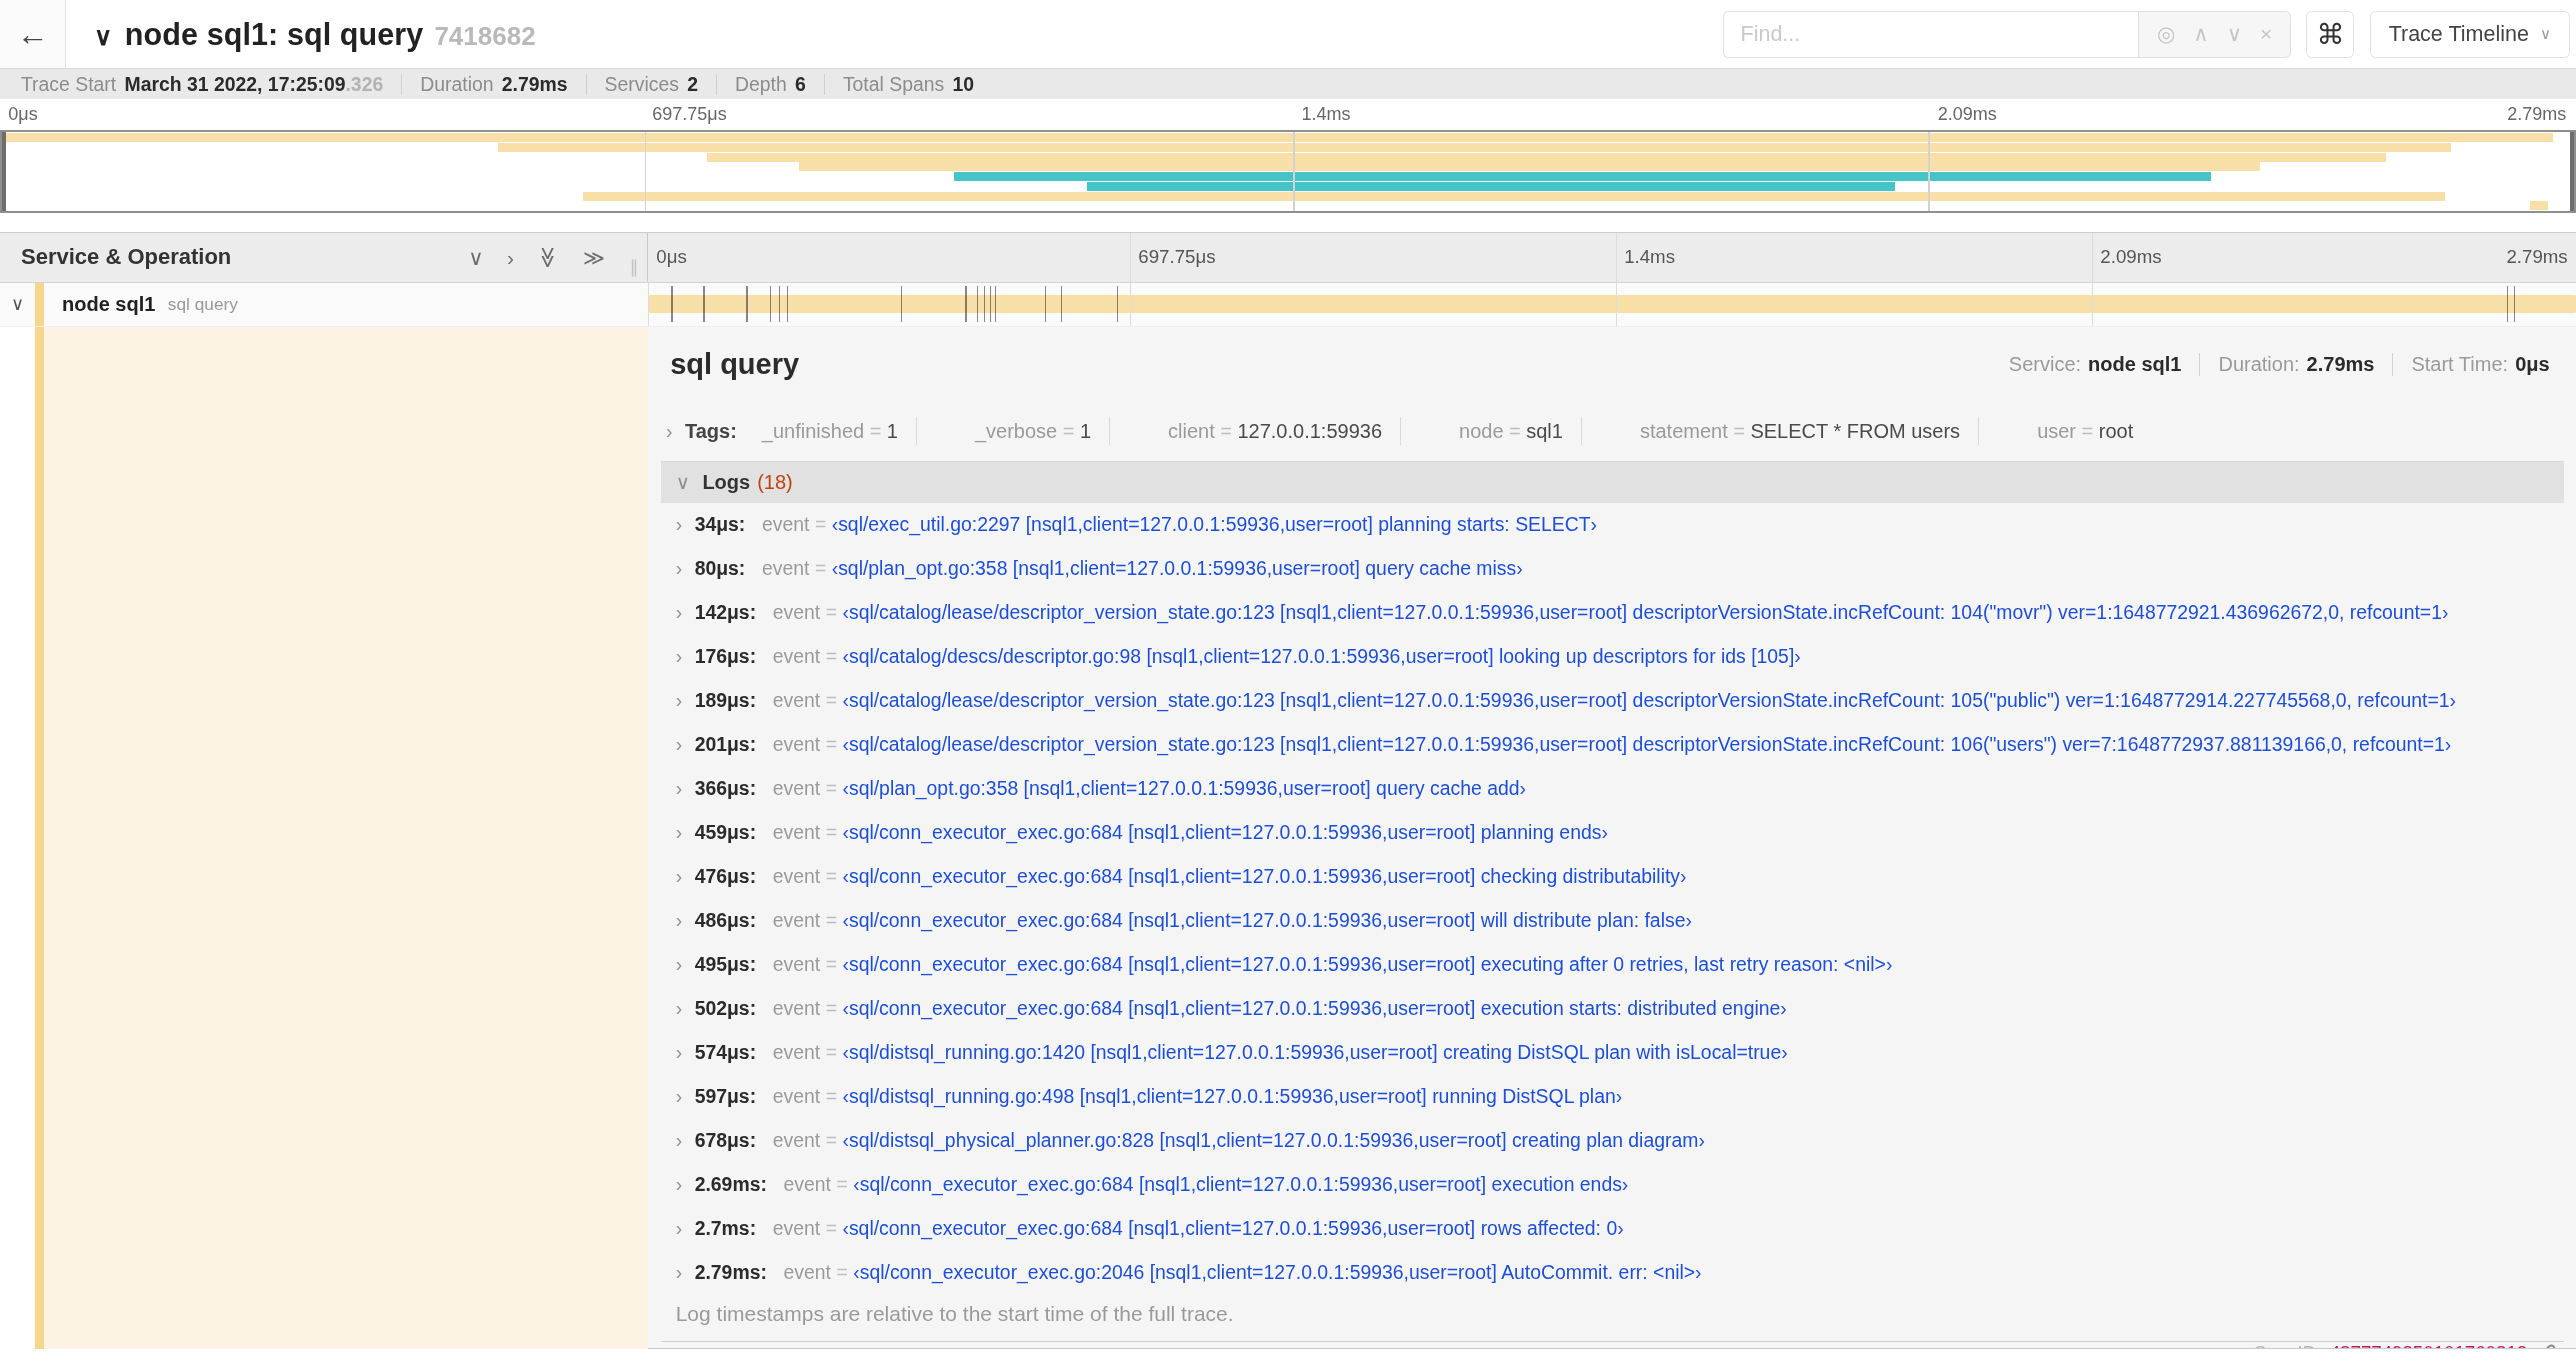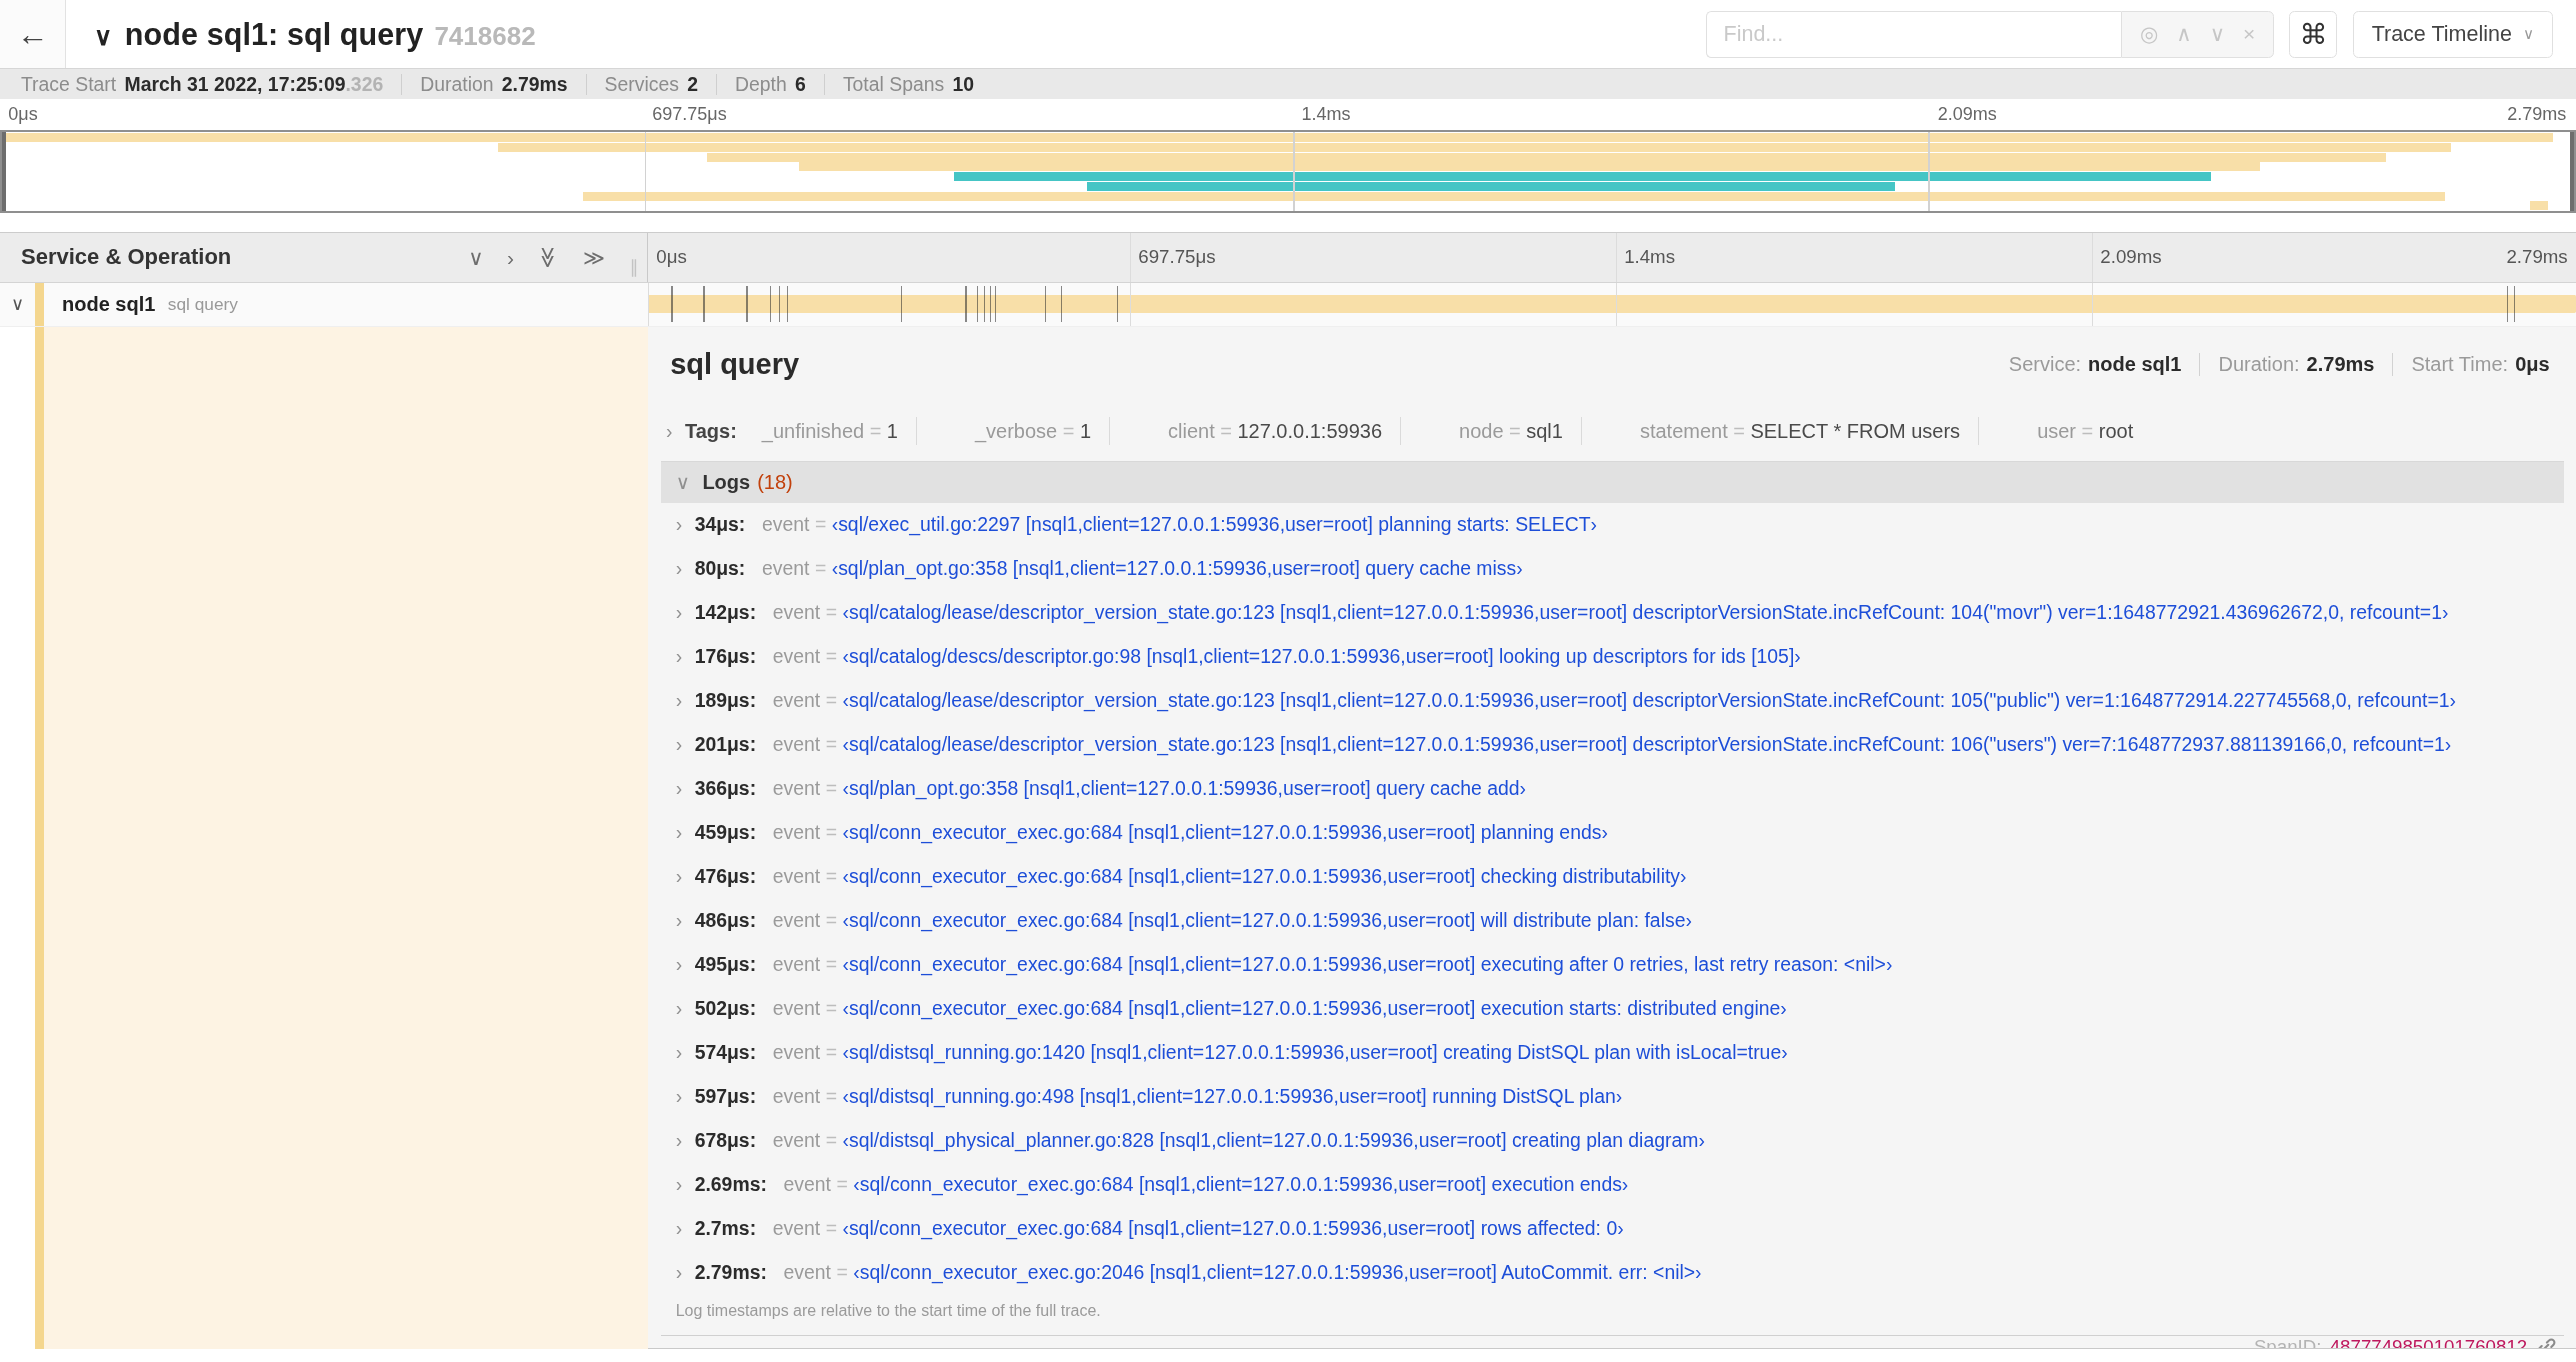--- a/index.html
+++ b/index.html
@@ -7,21 +7,21 @@
     font-family:"Liberation Sans", sans-serif; color:#2b2b2b; }
 
   
   .navbar { height:68px; display:flex; align-items:center; background:#fff; }
   .back-btn { width:66px; height:68px; display:flex; align-items:center; justify-content:center;
     border-right:1.4px solid #e2e2e2; font-size:32px; color:#444; cursor:pointer; background:#fbfbfb;}
   .title-wrap { display:flex; align-items:baseline; padding-left:28px; flex:1; min-width:0;}
   .title-chevron { font-size:25px; font-weight:bold; color:#222; margin-right:12.5px; cursor:pointer;}
   .trace-title { font-size:30.5px; font-weight:bold; color:#222; letter-spacing:0.1px;}
   .trace-id { font-size:26px; color:#b9b9b9; margin-left:11px; font-weight:bold;}
-  .nav-right { display:flex; align-items:center; gap:15.2px; padding-right:23px;}
+  .nav-right { display:flex; align-items:center; gap:15.2px; padding-right:6px;}
   .find-group { display:flex; height:47px; }
   .find-input { width:415px; height:47px; border:1.4px solid #e0e0e0; border-right:none;
     border-radius:5.5px 0 0 5.5px; padding:0 16.6px; font-size:21.5px; color:#444; background:#fff; outline:none;}
   .find-input::placeholder { color:#c9c9c9; }
   .find-tools { display:flex; align-items:center; gap:18px; padding:0 18px; background:#f6f6f6;
     border:1.4px solid #e0e0e0; border-radius:0 5.5px 5.5px 0; color:#c6c6c6; font-size:21px;}
   .find-tools span { cursor:pointer; }
   .kbd-btn { width:48px; height:47px; border:1.4px solid #e0e0e0; border-radius:5.5px; background:#fff;
     display:flex; align-items:center; justify-content:center; font-size:28px; color:#333; cursor:pointer;}
   .view-btn { height:47px; border:1.4px solid #e0e0e0; border-radius:5.5px; background:#fff; cursor:pointer;
@@ -108,21 +108,21 @@
 
   .logs-block { border-bottom:1.4px solid #d0d0d0; }
   .logs-head { height:42px; background:#e1e1e1; display:flex; align-items:center;
     padding-left:15.2px; font-size:20px; cursor:pointer; border-top:1.4px solid #d8d8d8;}
   .logs-head .lh-title { font-weight:bold; color:#333; margin-right:7px;}
   .logs-head .lh-count { color:#c2410c; }
   .log-row { height:44px; display:flex; align-items:center; padding-left:15.2px; font-size:19.4px; cursor:pointer;}
   .log-t { font-weight:bold; color:#2b2b2b; margin-right:16.6px; white-space:nowrap;}
   .log-k { color:#9a9a9a; } .log-eq { color:#bdbdbd; padding:0 5.5px; }
   .log-v { color:#1d4ed8; white-space:nowrap; overflow:hidden; }
-  .logs-note { font-size:16px; color:#9a9a9a; padding:7px 0 15.2px 15.2px; }
+  .logs-note { font-size:21px; color:#9a9a9a; padding:7px 0 15.2px 15.2px; }
 
   .card-footer { margin-top:auto; display:flex; justify-content:flex-end; align-items:center;
     gap:8.3px; height:40px; font-size:18.7px; padding-right:7px;}
   .spanid-label { color:#b3b3b3; }
   .spanid-value { color:#be185d; }
   .link-icon { width:21px; height:21px; cursor:pointer; }
 </style>
 </head>
 <body>
 

